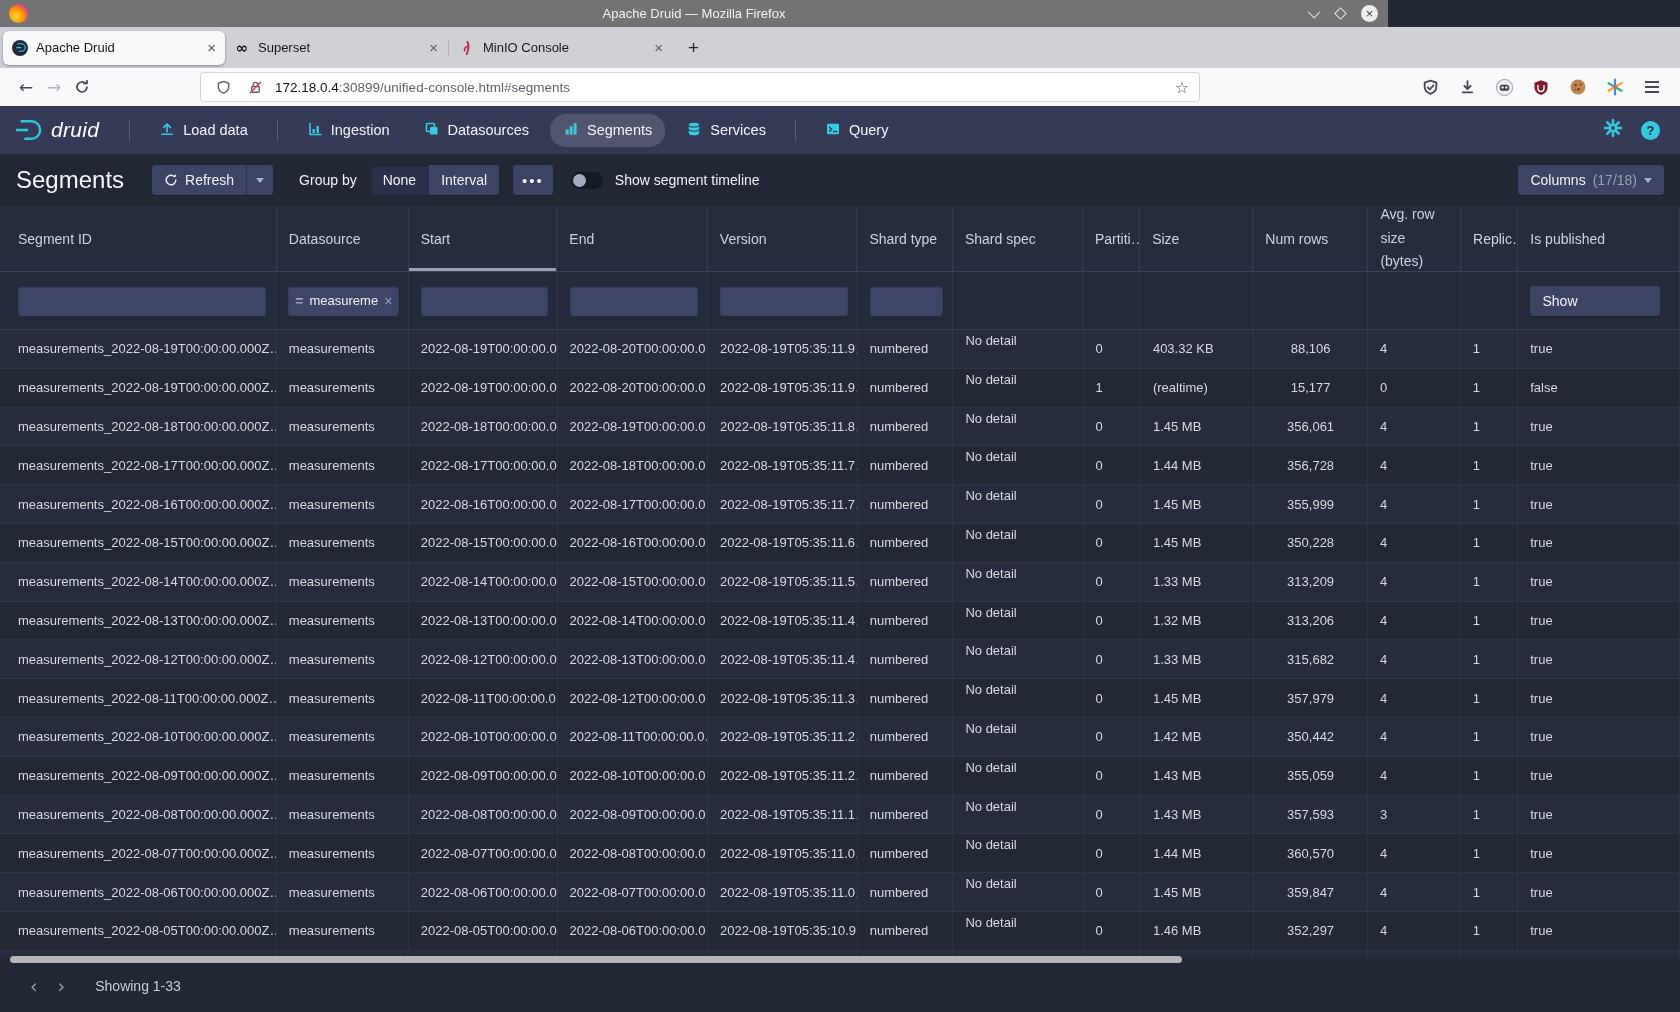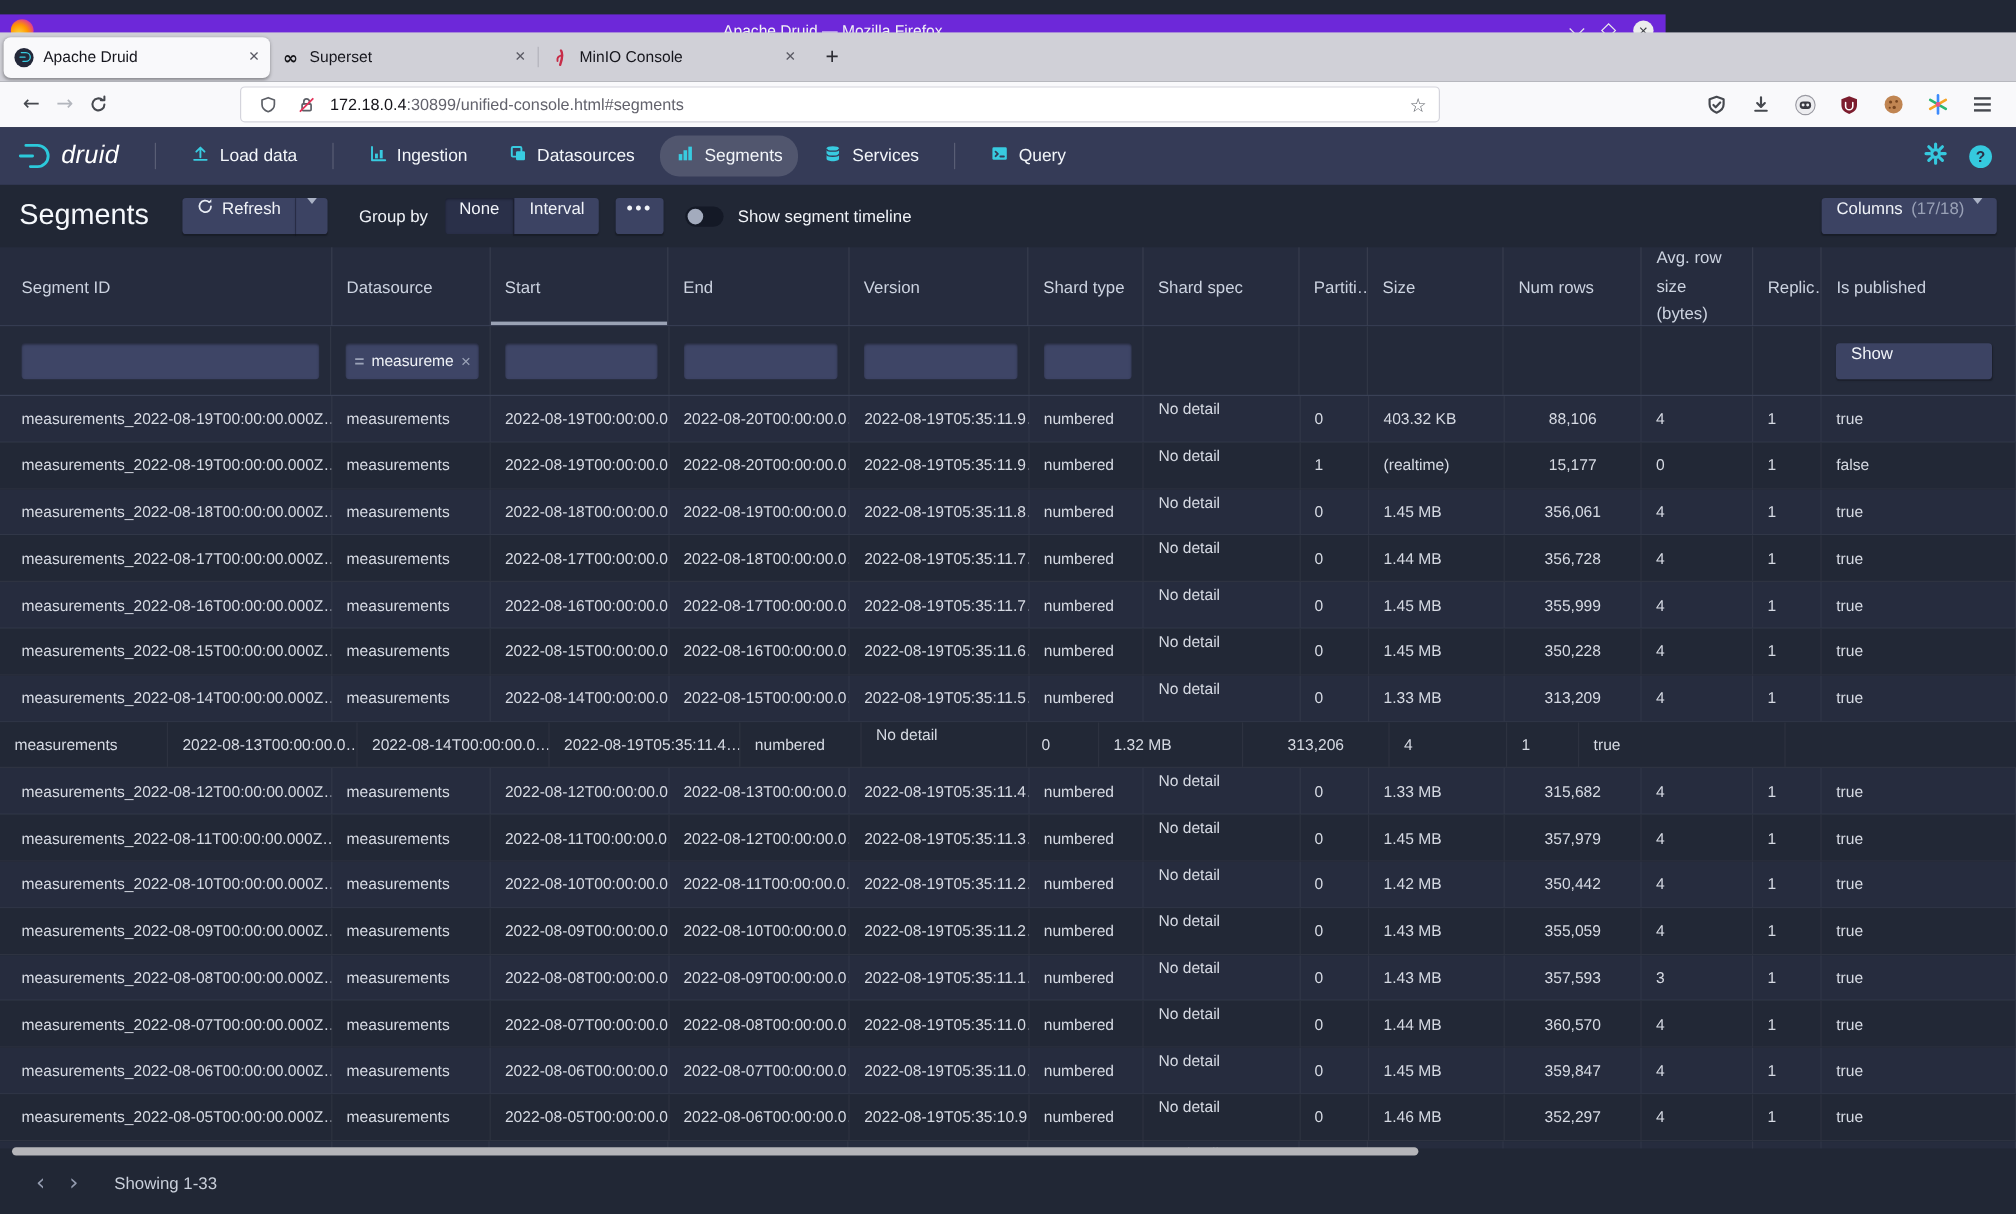--- a/index.html
+++ b/index.html
@@ -1,20 +1,20 @@
 <!DOCTYPE html>
 <html><head>
 <meta charset="utf-8">
 <style>
   * { box-sizing: border-box; margin: 0; padding: 0; }
   body { font-family: "Liberation Sans", sans-serif; background:#000; }
   .stage { position:relative; width:1680px; height:1012px; overflow:hidden; background:#212735; }
 
   
-  .titlebar { position:absolute; left:0; top:12px; width:1388px; height:27px; background:#6d28d9; display:flex; align-items:center; }
+  .titlebar { position:absolute; left:0; top:0; width:1388px; height:27px; background:#737373; display:flex; align-items:center; }
   .fx-logo { position:absolute; left:9px; top:4px; width:19px; height:19px; border-radius:50%;
              background: radial-gradient(circle at 35% 65%, #ffd43b 0%, #ff9500 45%, #e03e8c 75%, #722291 100%); }
   .wtitle { flex:1; text-align:center; color:#f2f3f5; font-size:13px; }
   .wctrls { position:absolute; right:10px; top:0; height:27px; display:flex; align-items:center; gap:16px; }
   .wc { color:#e8e9ec; }
   .wc.chev { width:9px; height:9px; border-left:1.6px solid #e8e9ec; border-bottom:1.6px solid #e8e9ec; transform:rotate(-45deg) translateY(-2px); }
   .wc.diam { width:9px; height:9px; border:1.6px solid #e8e9ec; transform:rotate(45deg); }
   .wc.close { width:17px; height:17px; background:#eceded; color:#3c3f44; border-radius:50%; display:flex; align-items:center; justify-content:center; font-size:13px; line-height:1; }
 
   
@@ -49,21 +49,21 @@
   .ndiv { width:1px; height:22px; background:rgba(255,255,255,.18); margin:0 12px; }
   .nitem { display:flex; align-items:center; gap:8px; color:#f3f6fa; font-size:14.5px; padding:7px 13px; border-radius:16px; margin:0 4px; white-space:nowrap; }
   .nitem.active { background:rgba(255,255,255,.14); }
   .nspacer { flex:1; }
   .navright { display:flex; align-items:center; gap:18px; margin-right:6px; }
   .help { width:19px; height:19px; border-radius:50%; background:#35c9de; color:#2a3048; font-weight:bold; font-size:13px; display:flex; align-items:center; justify-content:center; }
 
   
   .pagehdr { position:absolute; left:0; top:154px; width:1680px; height:52px; display:flex; align-items:center; }
   .ptitle { color:#f5f8fc; font-size:24px; margin-left:16px; }
-  .btn { height:30px; background:#3c4363; color:#f0f3f8; font-size:14px; border-radius:3px; display:flex; padding:0 12px; gap:7px; box-shadow:0 1px 1px rgba(0,0,0,.25); white-space:nowrap; }
+  .btn { height:30px; background:#3c4363; color:#f0f3f8; font-size:14px; border-radius:3px; display:flex; align-items:center; padding:0 12px; gap:7px; box-shadow:0 1px 1px rgba(0,0,0,.25); white-space:nowrap; }
   .btn.pressed { background:#2a3049; box-shadow:inset 0 1px 2px rgba(0,0,0,.35); }
   .caret { width:0; height:0; border-left:4.5px solid transparent; border-right:4.5px solid transparent; border-top:5px solid #aab2c5; }
   .bgroup { display:flex; }
   .bgroup .btn:first-child { border-radius:3px 0 0 3px; }
   .bgroup .btn:last-child { border-radius:0 3px 3px 0; border-left:1px solid #2d3350; }
   .refresh-wrap { margin-left:28px; }
   .glabel { color:#f0f3f8; font-size:14px; margin:0 14px 0 26px; }
   .morebtn { margin-left:14px; letter-spacing:2px; font-size:15px; padding:0 9px; }
   .switch { margin-left:18px; width:32px; height:17px; border-radius:9px; background:#141926; display:flex; align-items:center; padding:2px; }
   .knob { width:13px; height:13px; border-radius:50%; background:#a3abbd; }
@@ -519,20 +519,21 @@
         <div class="tcell c5">numbered</div>
         <div class="tcell c6 top">No detail</div>
         <div class="tcell c7">0</div>
         <div class="tcell c8">1.33 MB</div>
         <div class="tcell c9 ctr">313,209</div>
         <div class="tcell c10">4</div>
         <div class="tcell c11">1</div>
         <div class="tcell c12">true</div>
       </div>
       <div class="trow od">
+        <div class="tcell c0">measurements_2022-08-13T00:00:00.000Z…</div>
         <div class="tcell c1">measurements</div>
         <div class="tcell c2">2022-08-13T00:00:00.0…</div>
         <div class="tcell c3">2022-08-14T00:00:00.0…</div>
         <div class="tcell c4">2022-08-19T05:35:11.4…</div>
         <div class="tcell c5">numbered</div>
         <div class="tcell c6 top">No detail</div>
         <div class="tcell c7">0</div>
         <div class="tcell c8">1.32 MB</div>
         <div class="tcell c9 ctr">313,206</div>
         <div class="tcell c10">4</div>

